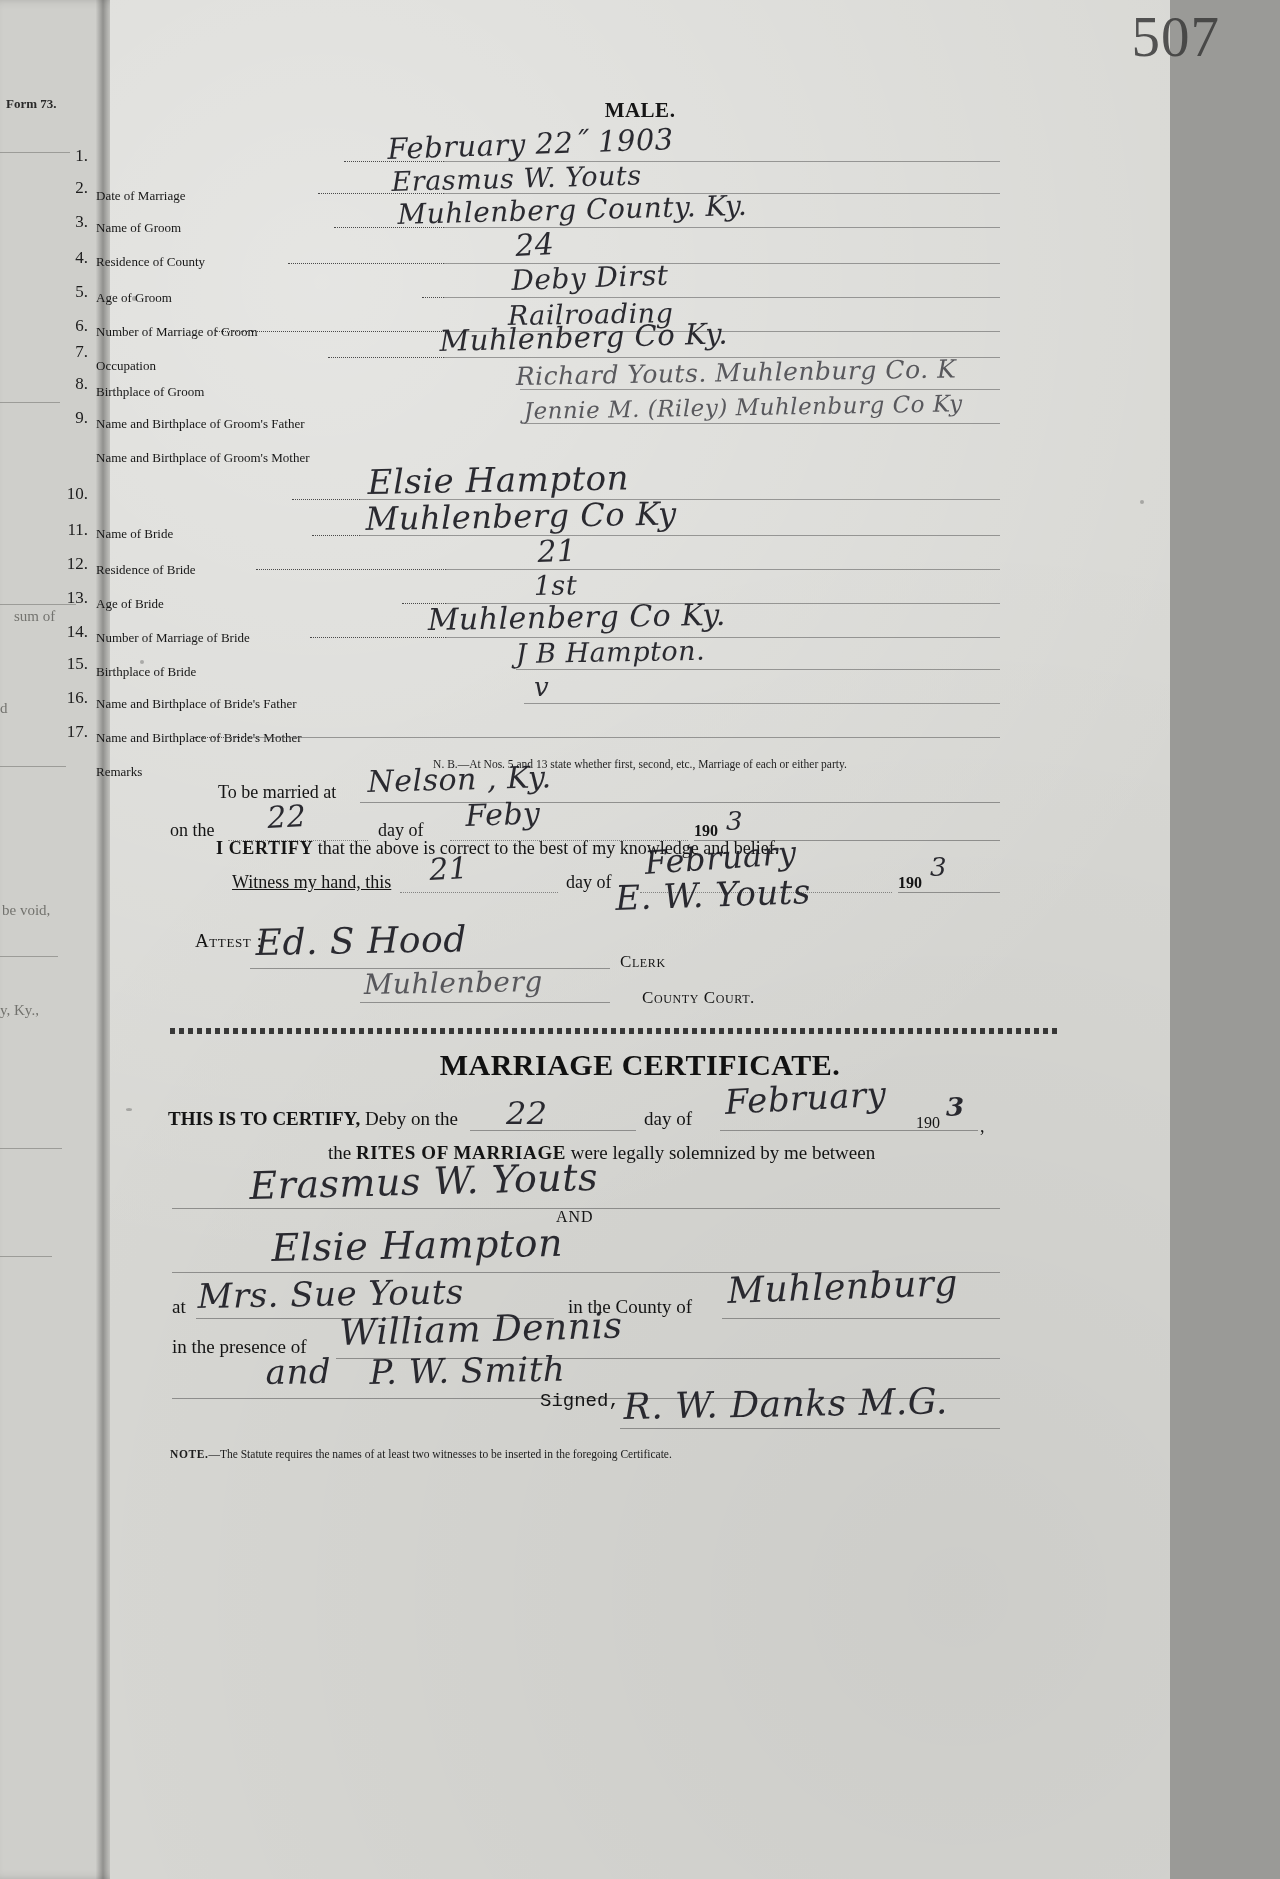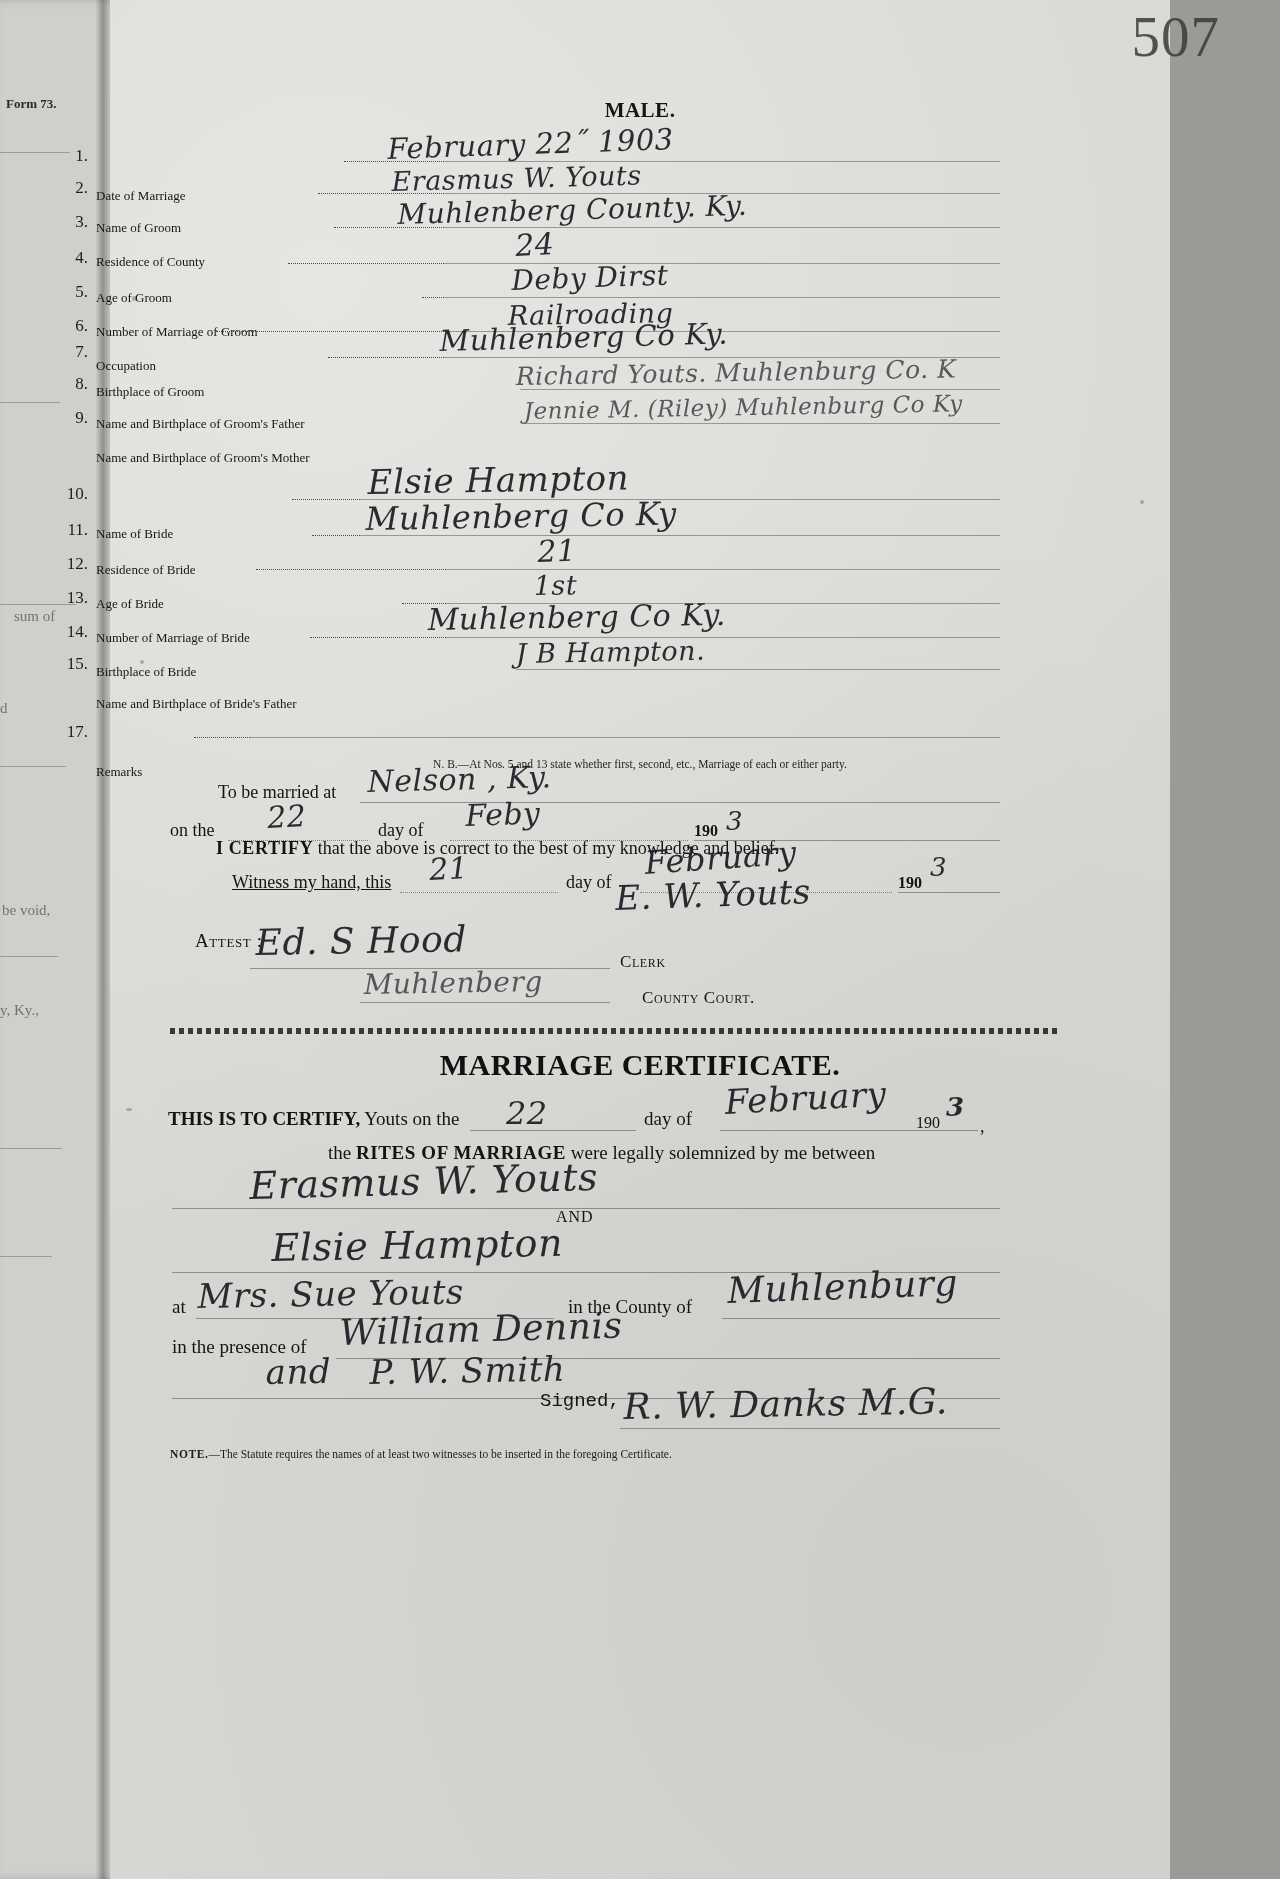--- a/index.html
+++ b/index.html
@@ -357,20 +357,26 @@
     <span class="hw" style="left:428px; top:-14px; font-size:30px; transform:rotate(-1deg);">Muhlenberg Co Ky.</span>
   </div>
 
   <div class="row" style="top:648px;">
     <span class="num">15.</span>
     <span class="lbl">Name and Birthplace of Bride's Father</span>
     <span class="rule" style="left:516px; width:484px;"></span>
     <span class="hw" style="left:516px; top:-10px; font-size:27px; transform:rotate(-1deg);">J B Hampton.</span>
   </div>
 
+  <div class="row" style="top:682px;">
+    <span class="num">16.</span>
+    <span class="lbl">Name and Birthplace of Bride's Mother</span>
+    <span class="rule" style="left:524px; width:476px;"></span>
+    <span class="hw" style="left:534px; top:-10px; font-size:26px;">v</span>
+  </div>
 
   <div class="row" style="top:716px;">
     <span class="num">17.</span>
     <span class="lbl">Remarks</span>
     <span class="dots" style="left:194px; width:56px;"></span>
     <span class="rule" style="left:250px; width:750px;"></span>
     <span class="hw" style="left:260px; top:-8px; font-size:26px;"></span>
   </div>
 
   <div class="nb-note" style="left:110px; top:758px;">N. B.—At Nos. 5 and 13 state whether first, second, etc., Marriage of each or either party.</div>
@@ -414,21 +420,21 @@
   <div class="ul" style="left:360px; top:1002px; width:250px;"></div>
   <div class="hw light" style="left:364px; top:968px; font-size:28px; transform:rotate(-1deg);">Muhlenberg</div>
   <div class="body-line smallcaps" style="left:642px; top:988px; font-size:17px;">County Court.</div>
 
   <div class="divider" style="top:1028px;"></div>
 
   <div class="cert-title" style="left:110px; top:1048px;">MARRIAGE CERTIFICATE.</div>
 
   <div class="body-line" style="left:168px; top:1108px; font-size:19px;">
     <span style="font-weight:bold;">THIS IS TO CERTIFY,</span>
-    <span>Youts on the</span>
+    <span>Deby on the</span>
   </div>
   <div class="ul" style="left:470px; top:1130px; width:166px;"></div>
   <div class="hw" style="left:506px; top:1094px; font-size:32px;">22</div>
   <div class="body-line" style="left:644px; top:1108px; font-size:19px;">day of</div>
   <div class="ul" style="left:720px; top:1130px; width:258px;"></div>
   <div class="hw" style="left:726px; top:1082px; font-size:34px; transform:rotate(-3deg);">February</div>
   <div class="body-line" style="left:916px; top:1114px; font-size:16px;">190</div>
   <div class="hw" style="left:946px; top:1092px; font-size:26px; font-weight:bold;">3</div>
   <div class="body-line" style="left:980px; top:1116px; font-size:18px;">,</div>
 

